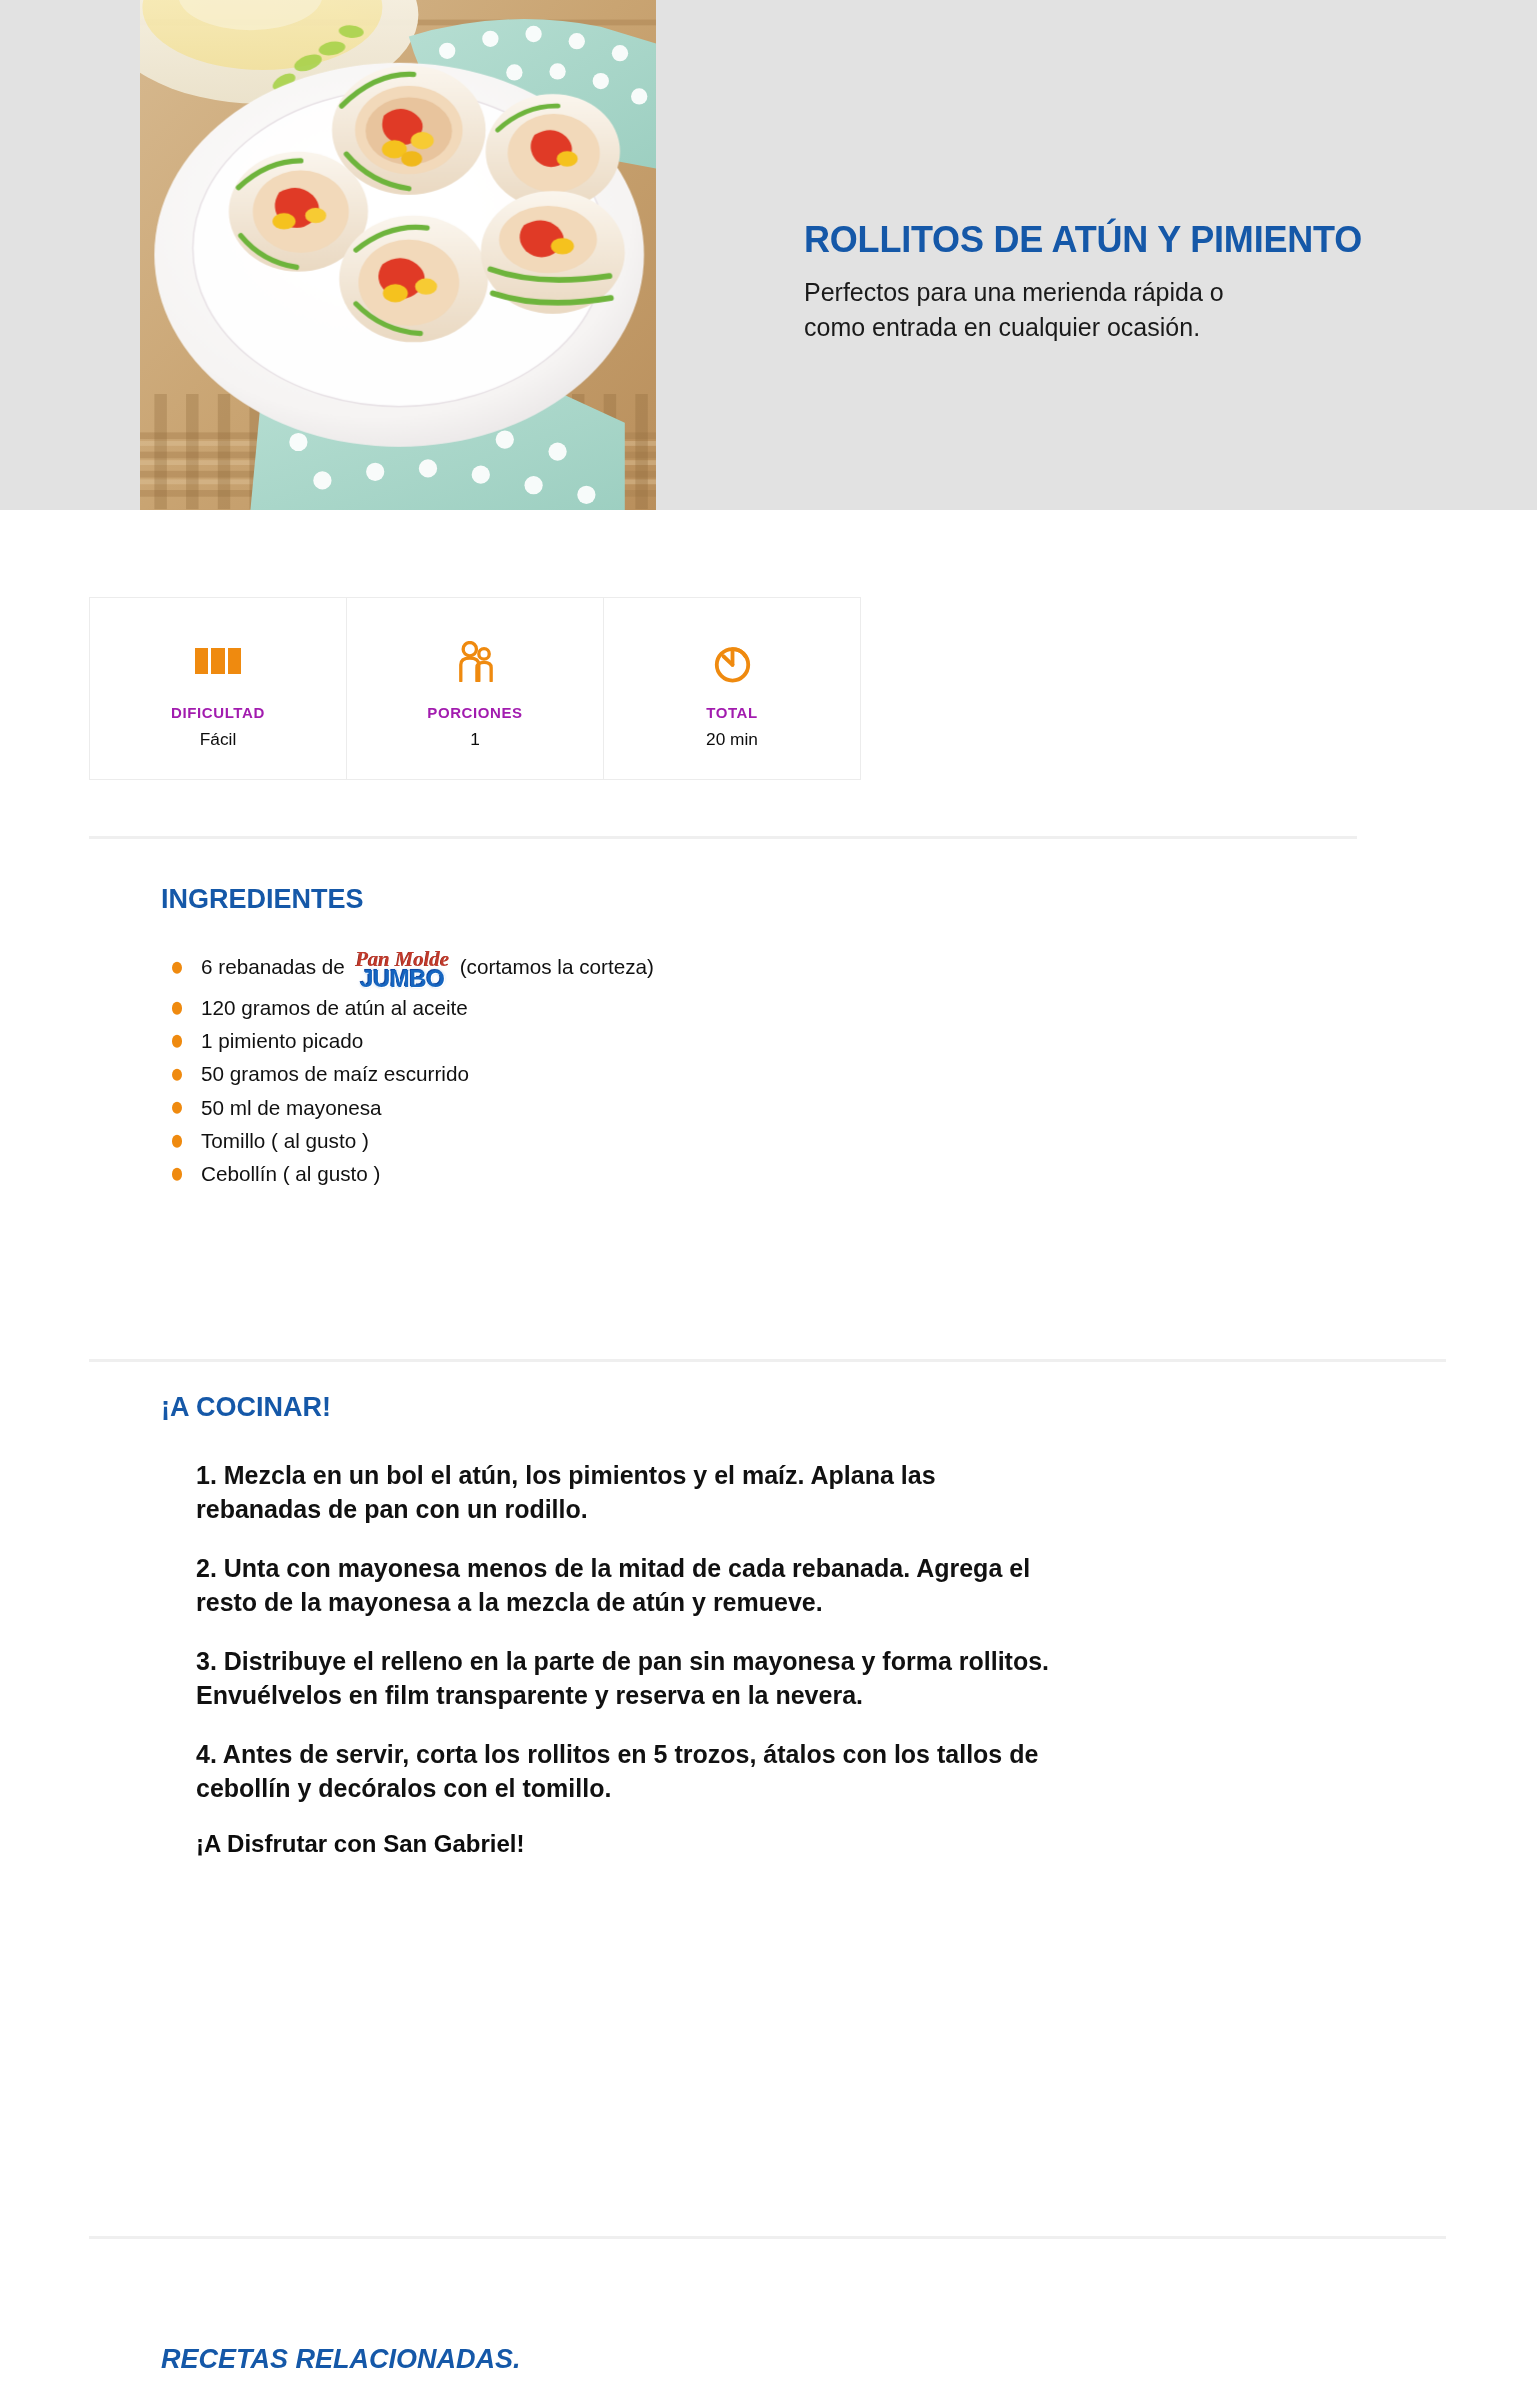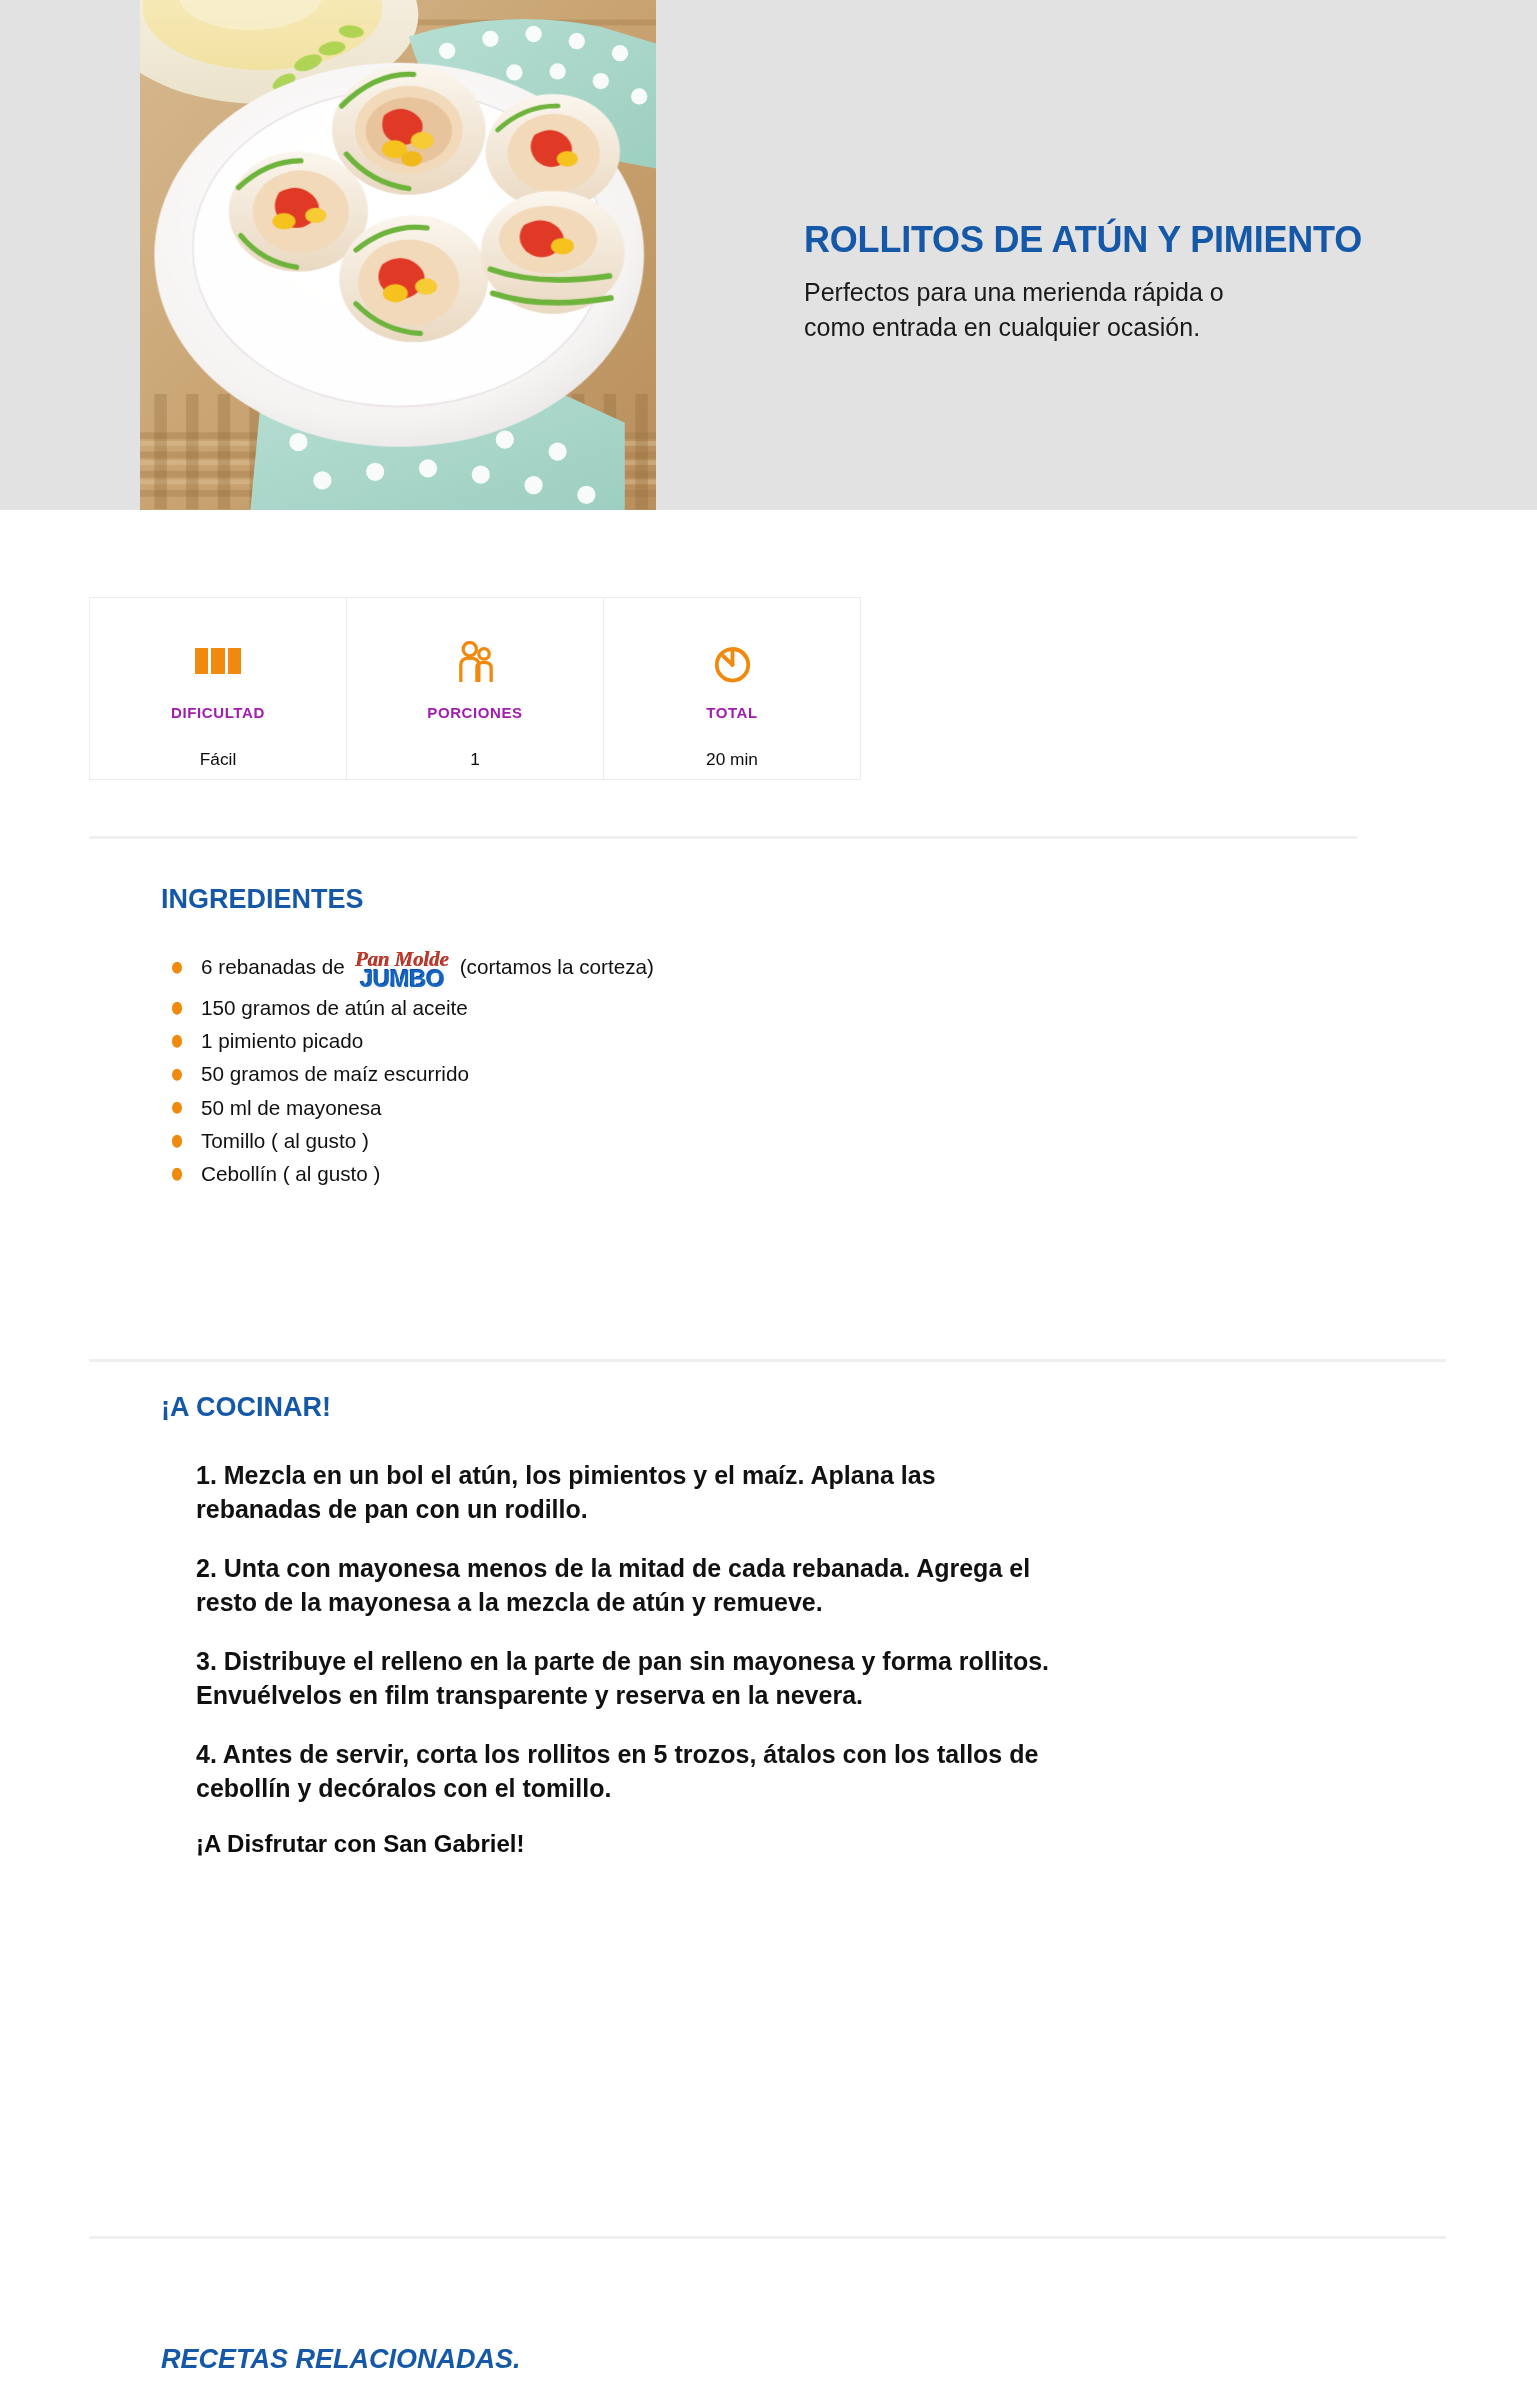--- a/index.html
+++ b/index.html
@@ -23,21 +23,21 @@
 
   
   .cards { position:absolute; left:89px; top:597px; display:flex; }
   .card { width:258px; height:183px; background:#ffffff;
           border:1px solid #ececec; display:flex; flex-direction:column;
           align-items:center; justify-content:flex-start; padding-top:41px;
           margin-right:-1px; }
   .card-icon { height:44px; display:flex; align-items:center; justify-content:center; }
   .card-label { margin-top:21px; font-size:15px; font-weight:bold; color:#a21caf;
                 letter-spacing:0.6px; }
-  .card-value { margin-top:28px; font-size:17.3px; color:#0c0c0c; font-weight:400; }
+  .card-value { margin-top:8px; font-size:17.3px; color:#0c0c0c; font-weight:400; }
 
   .bars { display:flex; gap:3.4px; align-items:flex-end; }
   .bars i { display:block; width:13.4px; height:26.4px; background:#ef8a0f; }
 
   
   .divider { position:absolute; left:89px; width:1357px; height:3.4px;
              background:#efefef; }
   .divider.short { width:1268px; }
 
   
@@ -299,21 +299,21 @@
         <span>6 rebanadas de</span>
         <span class="brand-logo">
           <span class="brand-top">Pan Molde</span>
           <span class="brand-bottom">JUMBO</span>
         </span>
         <span>(cortamos la corteza)</span>
       </li>
 
       <li class="ing-item">
         <span class="dot"></span>
-        <span>150 gramos de atún al aceite</span>
+        <span>120 gramos de atún al aceite</span>
       </li>
       <li class="ing-item">
         <span class="dot"></span>
         <span>1 pimiento picado</span>
       </li>
       <li class="ing-item">
         <span class="dot"></span>
         <span>50 gramos de maíz escurrido</span>
       </li>
       <li class="ing-item">

